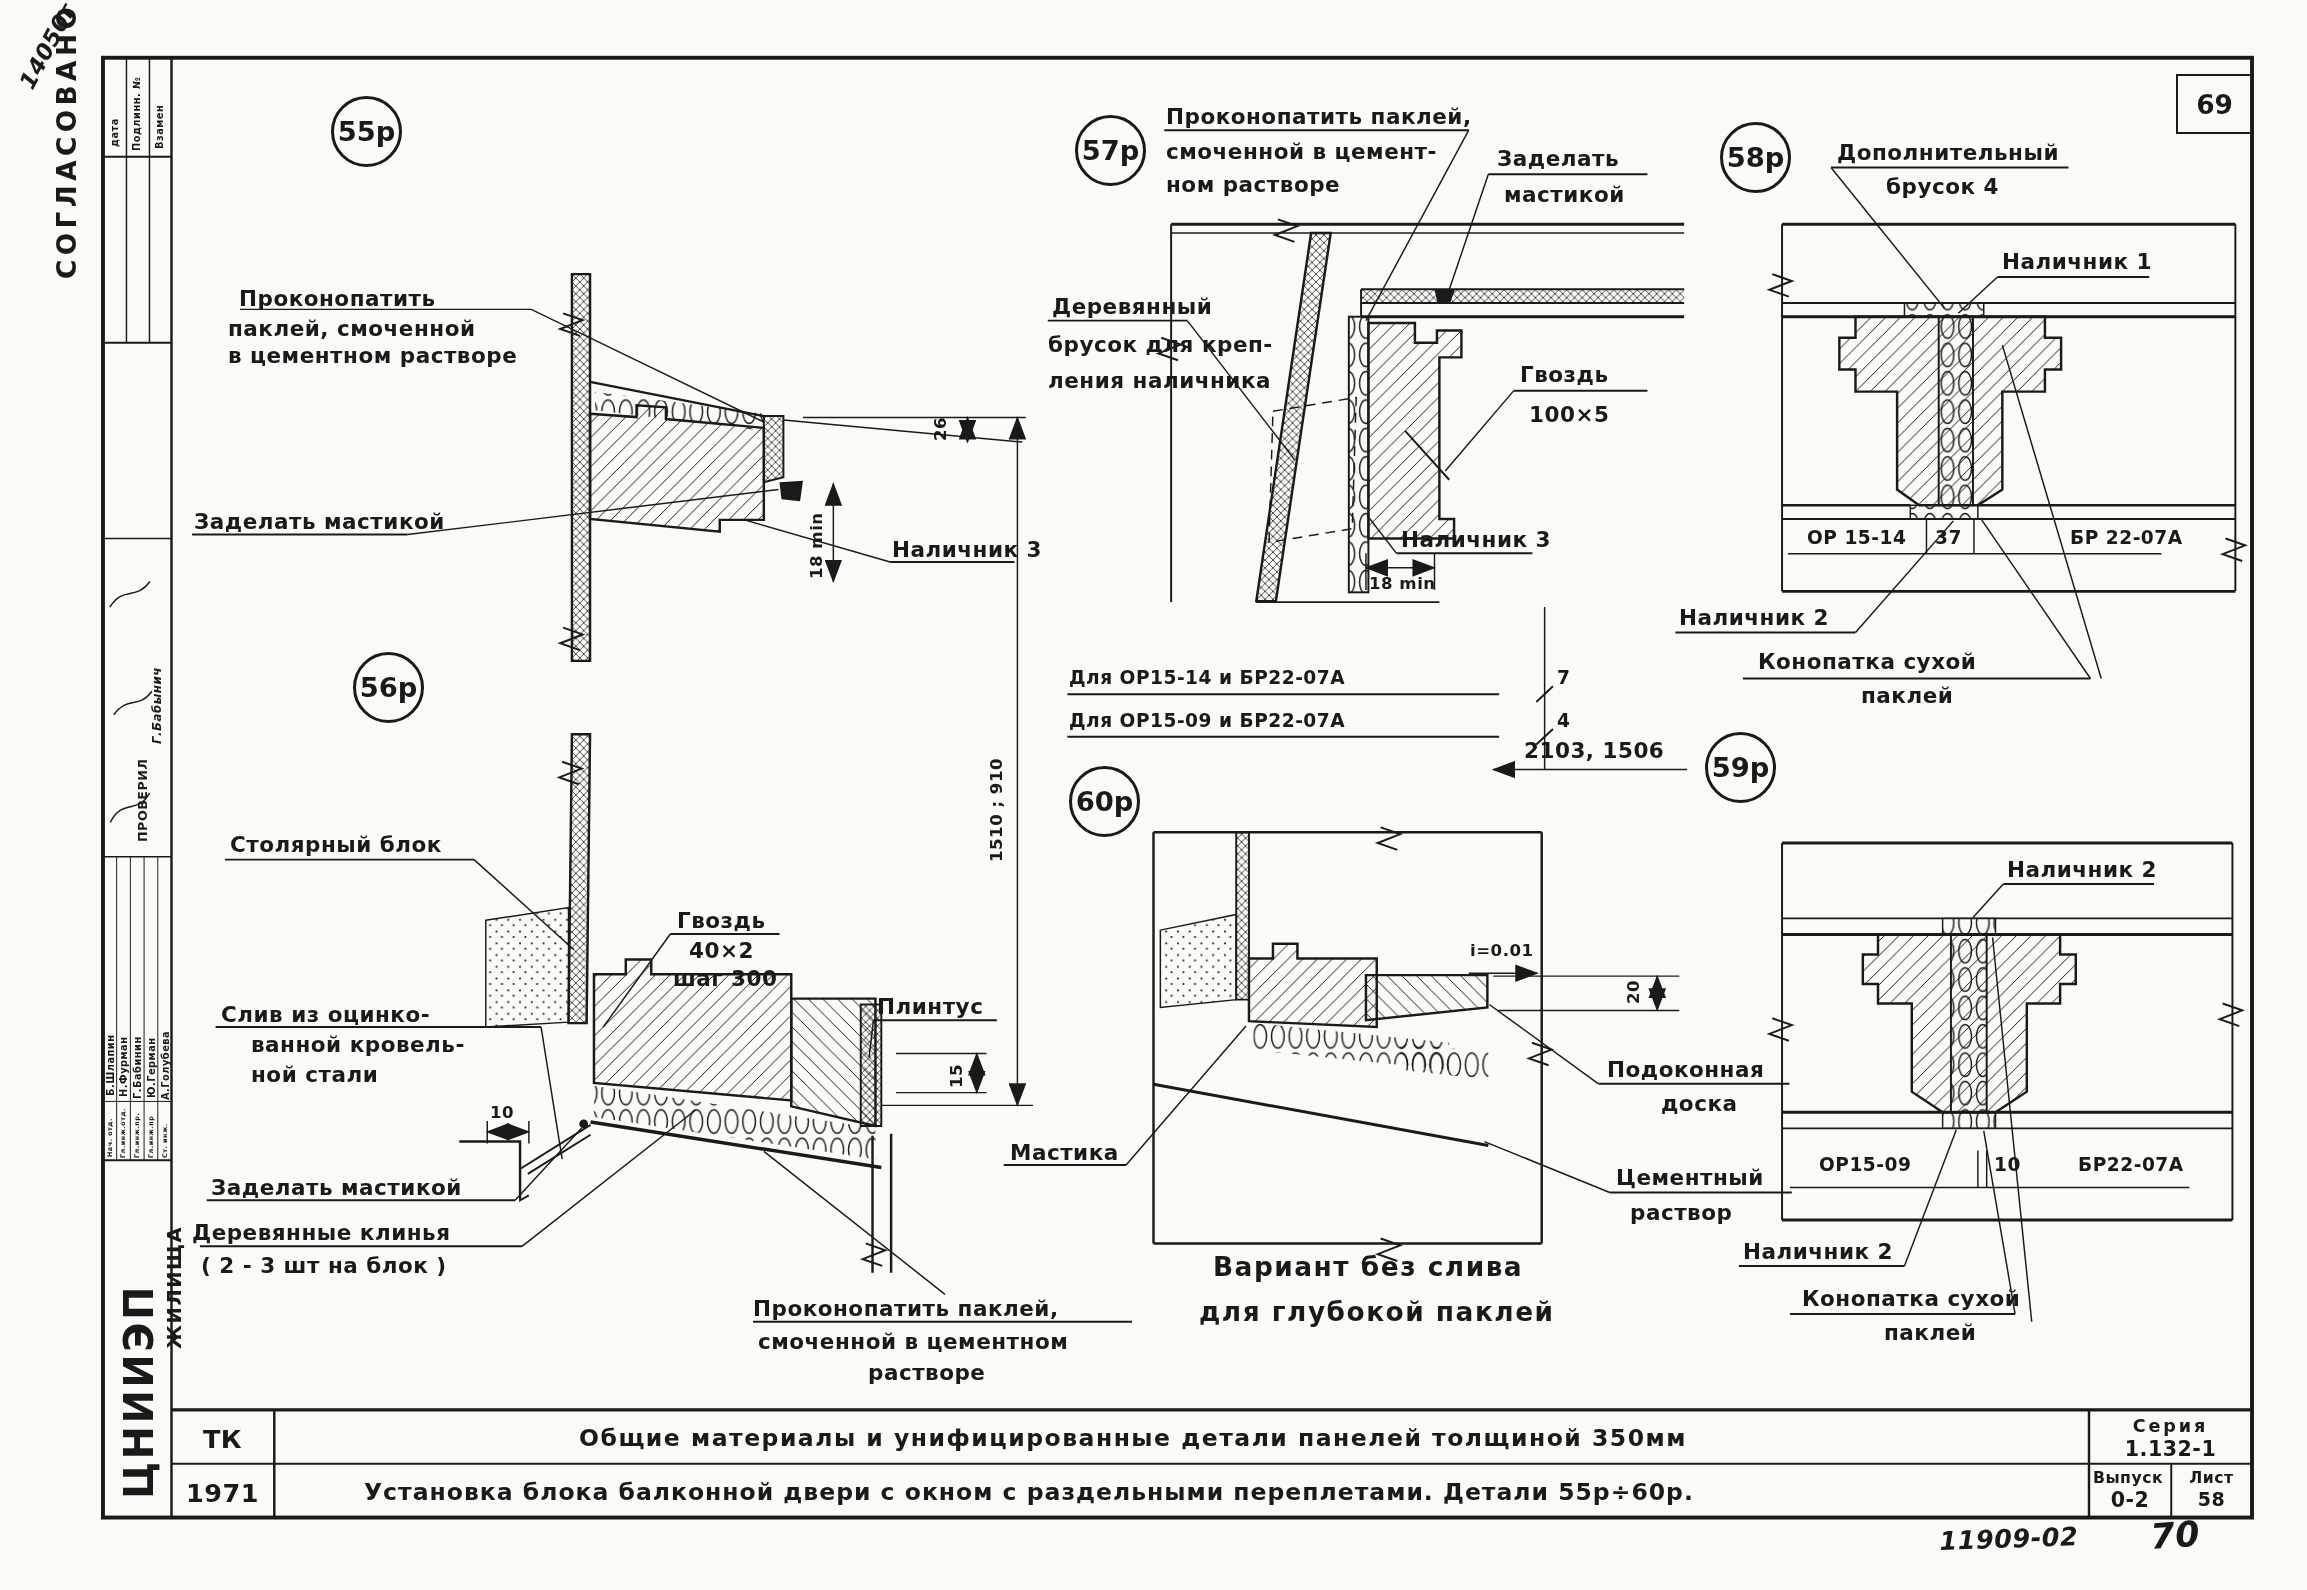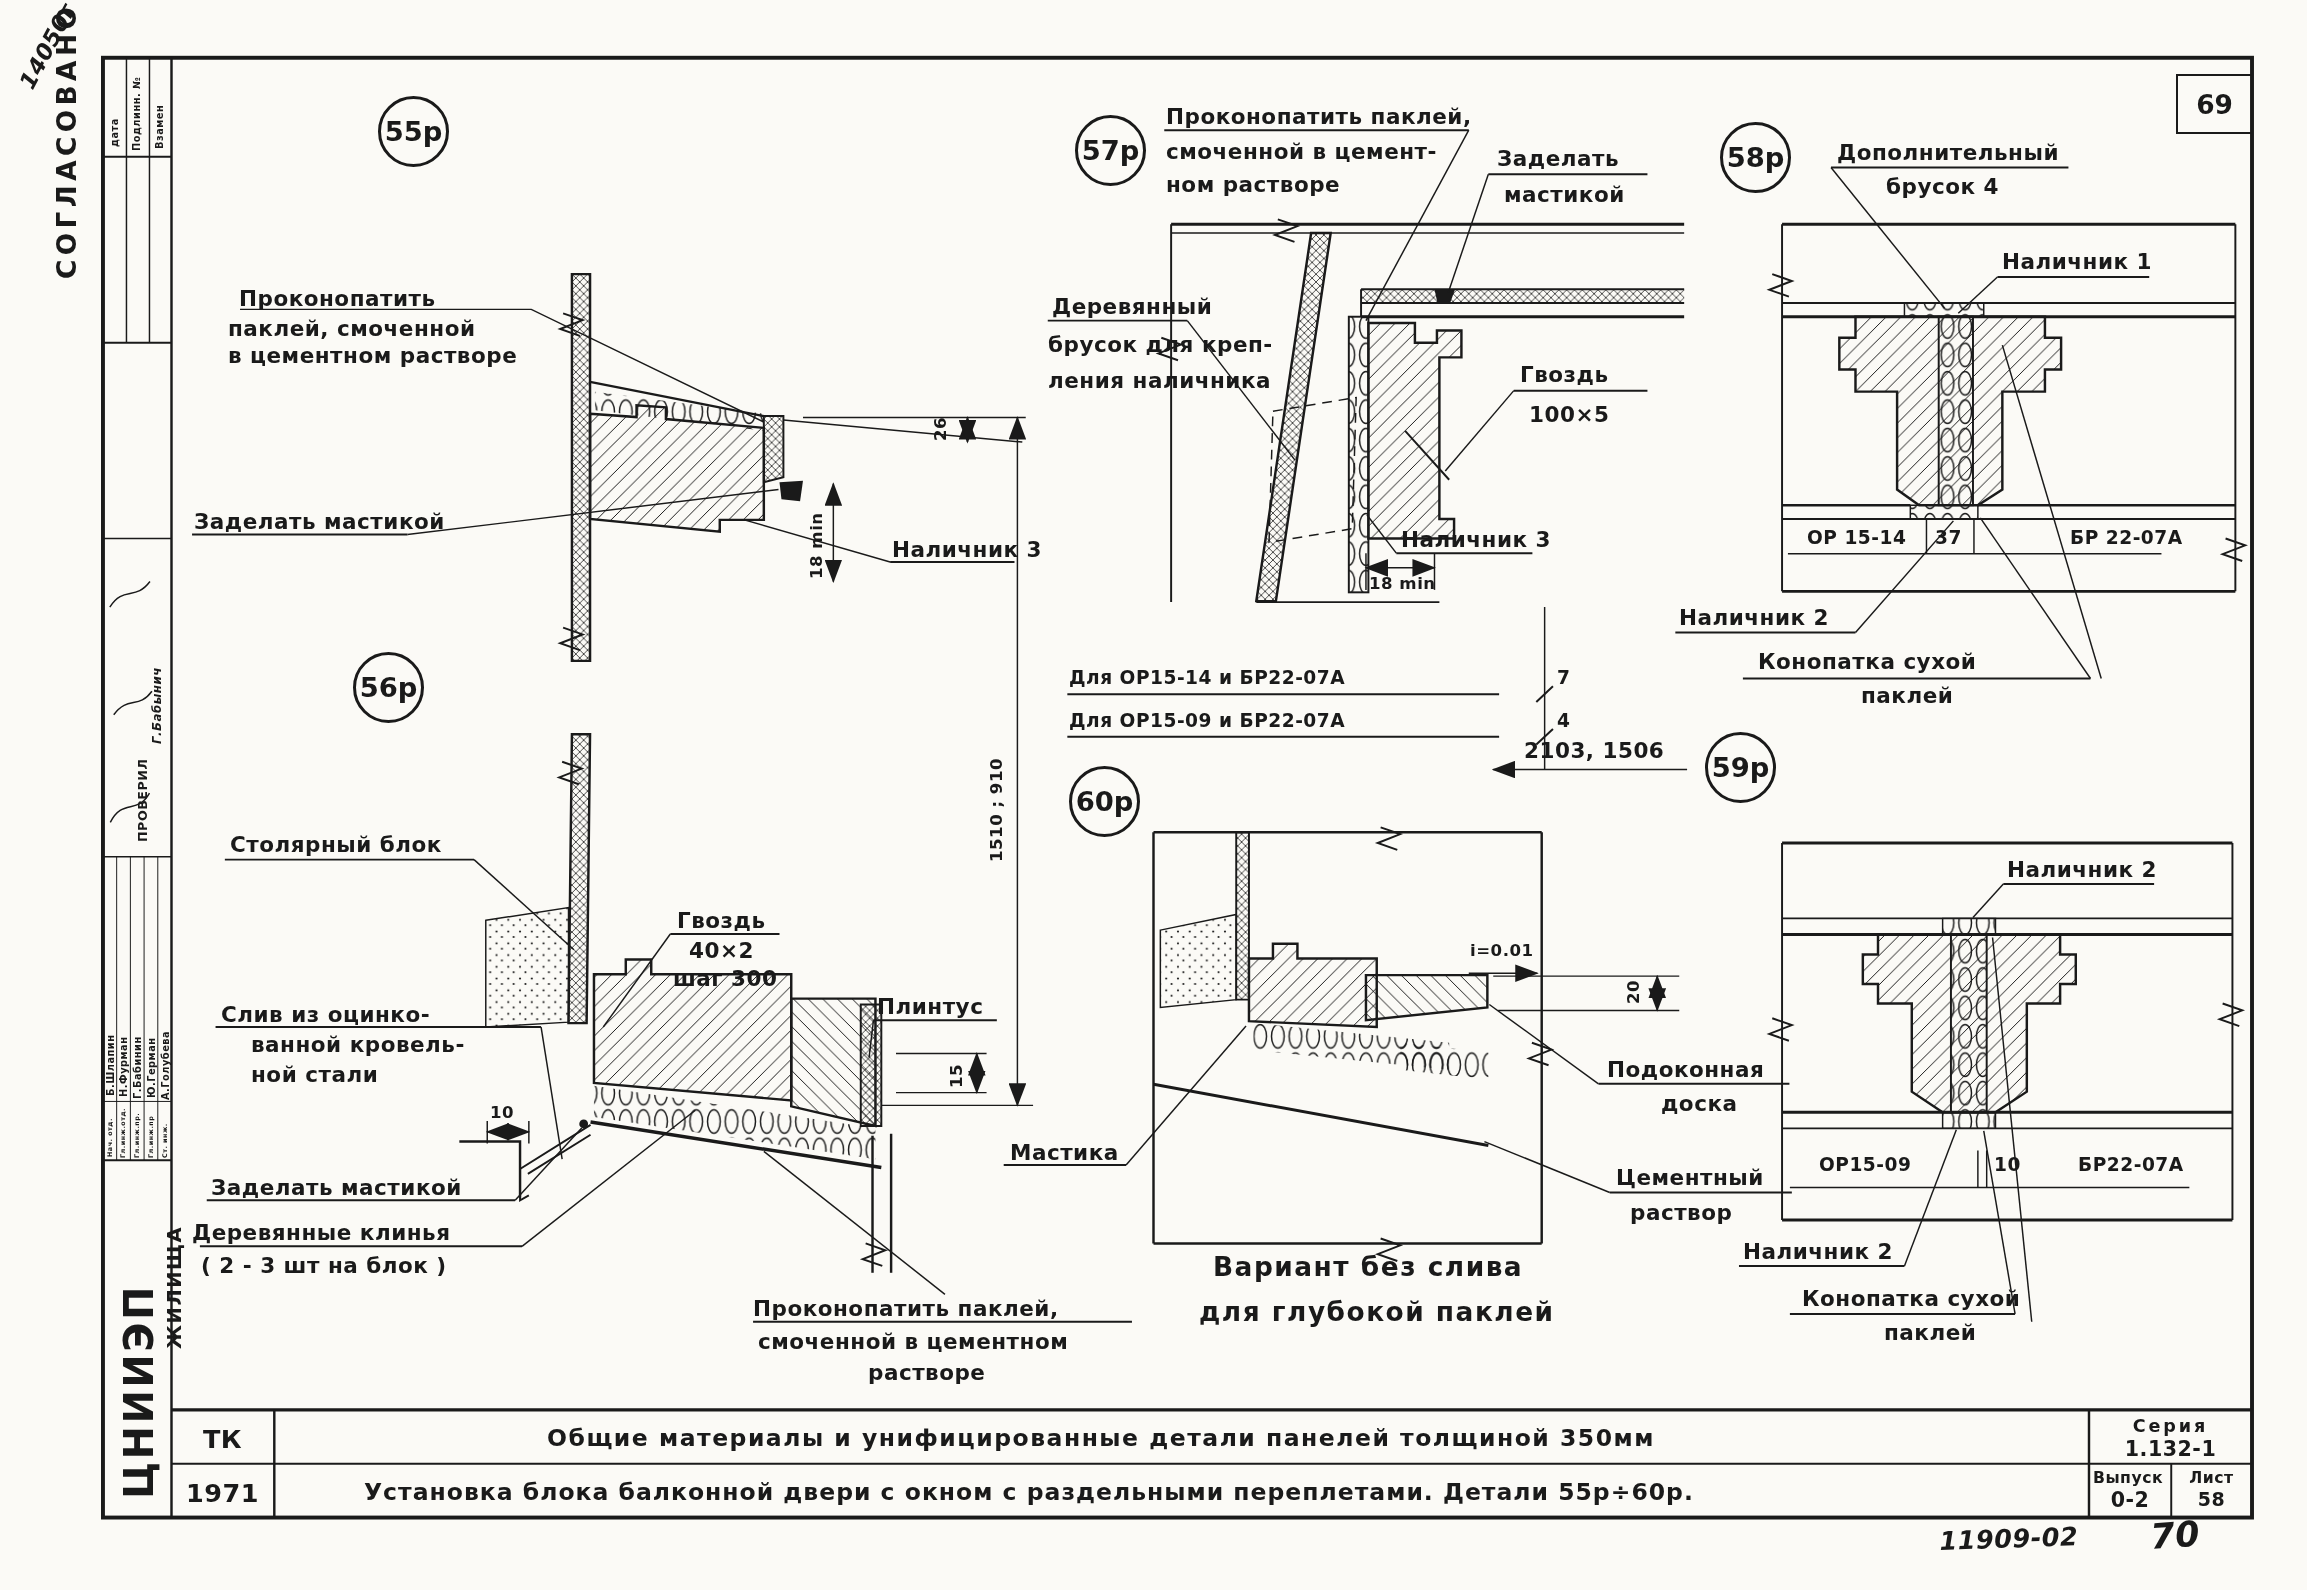--- a/index.html
+++ b/index.html
@@ -278,21 +278,21 @@
   <div class="lb rot xxs" style="left:146px;top:1098px;">Ю.Герман</div>
   <div class="lb rot xxs" style="left:160px;top:1100px;">А.Голубева</div>
   <div class="lb rot t13" style="left:106px;top:1157px;">Нач. отд.</div>
   <div class="lb rot t13" style="left:119px;top:1158px;">Гл.инж.отд.</div>
   <div class="lb rot t13" style="left:133px;top:1158px;">Гл.инж.пр.</div>
   <div class="lb rot t13" style="left:147px;top:1158px;">Гл.инж.пр</div>
   <div class="lb rot t13" style="left:161px;top:1158px;">Ст. инж.</div>
   <div class="lb rot" style="left:116px;top:1499px;font-size:40px;letter-spacing:2.4px;">ЦНИИЭП</div>
   <div class="lb rot" style="left:163px;top:1349px;font-size:19.6px;letter-spacing:1.5px;">ЖИЛИЩА</div>
 
-  <div class="circ" style="left:331px;top:96px;margin-left:47px;">
+  <div class="circ" style="left:331px;top:96px;">
       <span>55р</span>
     </div>
   <div class="circ" style="left:353px;top:652px;">
       <span>56р</span>
     </div>
   <div class="circ" style="left:1075px;top:115px;">
       <span>57р</span>
     </div>
   <div class="circ" style="left:1720px;top:122px;">
       <span>58р</span>
@@ -371,21 +371,21 @@
   <div class="lb" style="left:1607px;top:1057px;">Подоконная</div>
   <div class="lb" style="left:1661px;top:1091px;">доска</div>
   <div class="lb" style="left:1616px;top:1165px;">Цементный</div>
   <div class="lb" style="left:1630px;top:1200px;">раствор</div>
   <div class="lb" style="left:1010px;top:1140px;">Мастика</div>
   <div class="lb big" style="left:1213px;top:1251px;">Вариант без слива</div>
   <div class="lb big" style="left:1199px;top:1296px;">для глубокой паклей</div>
 
   <div class="lb tc" style="left:171px;top:1424px;width:103px;font-size:25.5px;">ТК</div>
   <div class="lb tc" style="left:171px;top:1478px;width:103px;font-size:25.5px;">1971</div>
-  <div class="lb tc" style="left:274px;top:1424px;width:1654px;font-size:23.5px;letter-spacing:1.5px;">Общие материалы и унифицированные детали панелей толщиной 350мм</div>
+  <div class="lb tc" style="left:274px;top:1424px;width:1654px;font-size:23.5px;letter-spacing:1.5px;padding-left:32px;">Общие материалы и унифицированные детали панелей толщиной 350мм</div>
   <div class="lb" style="left:323px;top:1478px;font-size:23.5px;letter-spacing:1px;margin-left:41px;">Установка блока балконной двери с окном с раздельными переплетами. Детали 55р÷60р.</div>
   <div class="lb tc" style="left:2089px;top:1416px;width:163px;font-size:17.6px;letter-spacing:2.9px;">Серия</div>
   <div class="lb tc" style="left:2089px;top:1437px;width:163px;font-size:20.6px;">1.132-1</div>
   <div class="lb tc" style="left:2089px;top:1468px;width:78px;font-size:15.7px;">Выпуск</div>
   <div class="lb tc" style="left:2089px;top:1488px;width:82px;font-size:20.6px;">0-2</div>
   <div class="lb tc" style="left:2171px;top:1468px;width:81px;font-size:15.7px;">Лист</div>
   <div class="lb tc" style="left:2171px;top:1488px;width:81px;font-size:19px;">58</div>
 
   <div class="lb hw" style="left:1939px;top:1526px;font-size:25.5px;transform:rotate(-2deg);">11909-02</div>
   <div class="lb hw" style="left:2149px;top:1517px;font-size:35px;transform:rotate(-4deg);">70</div>

